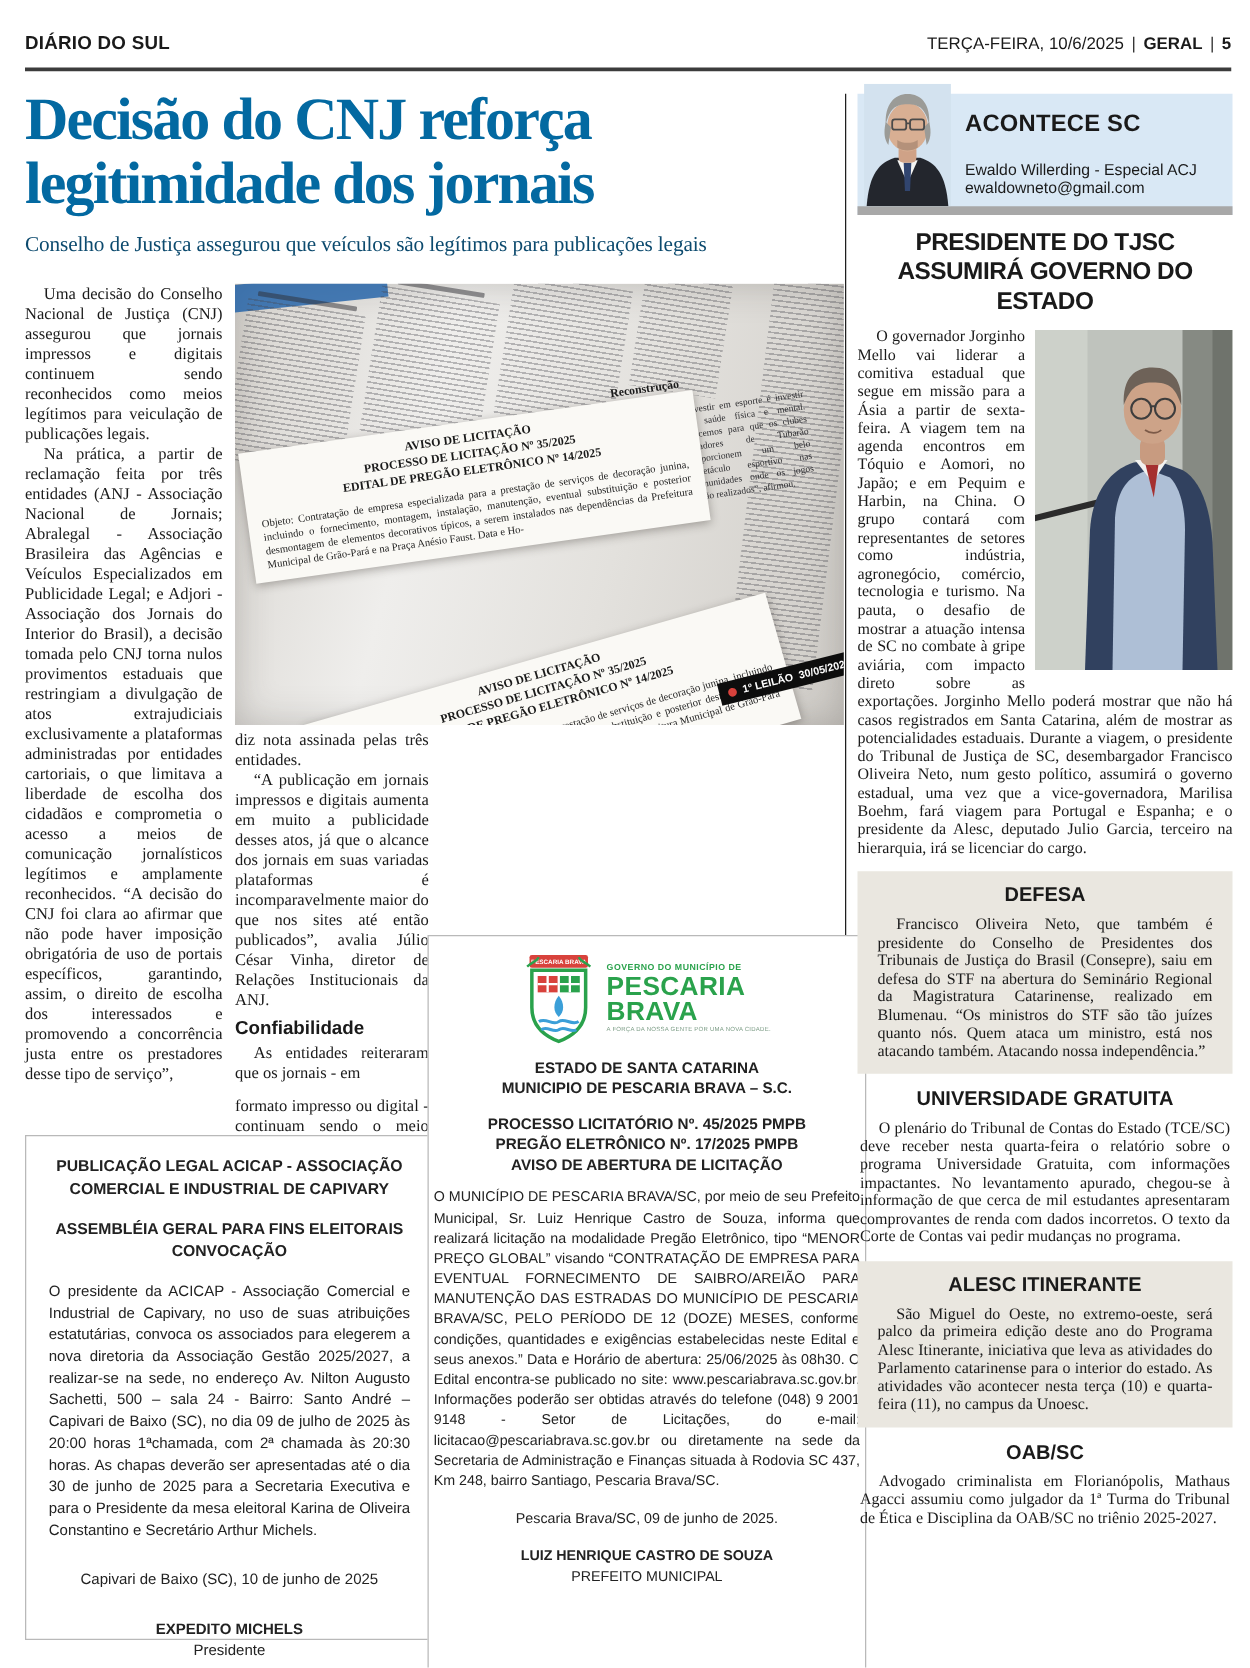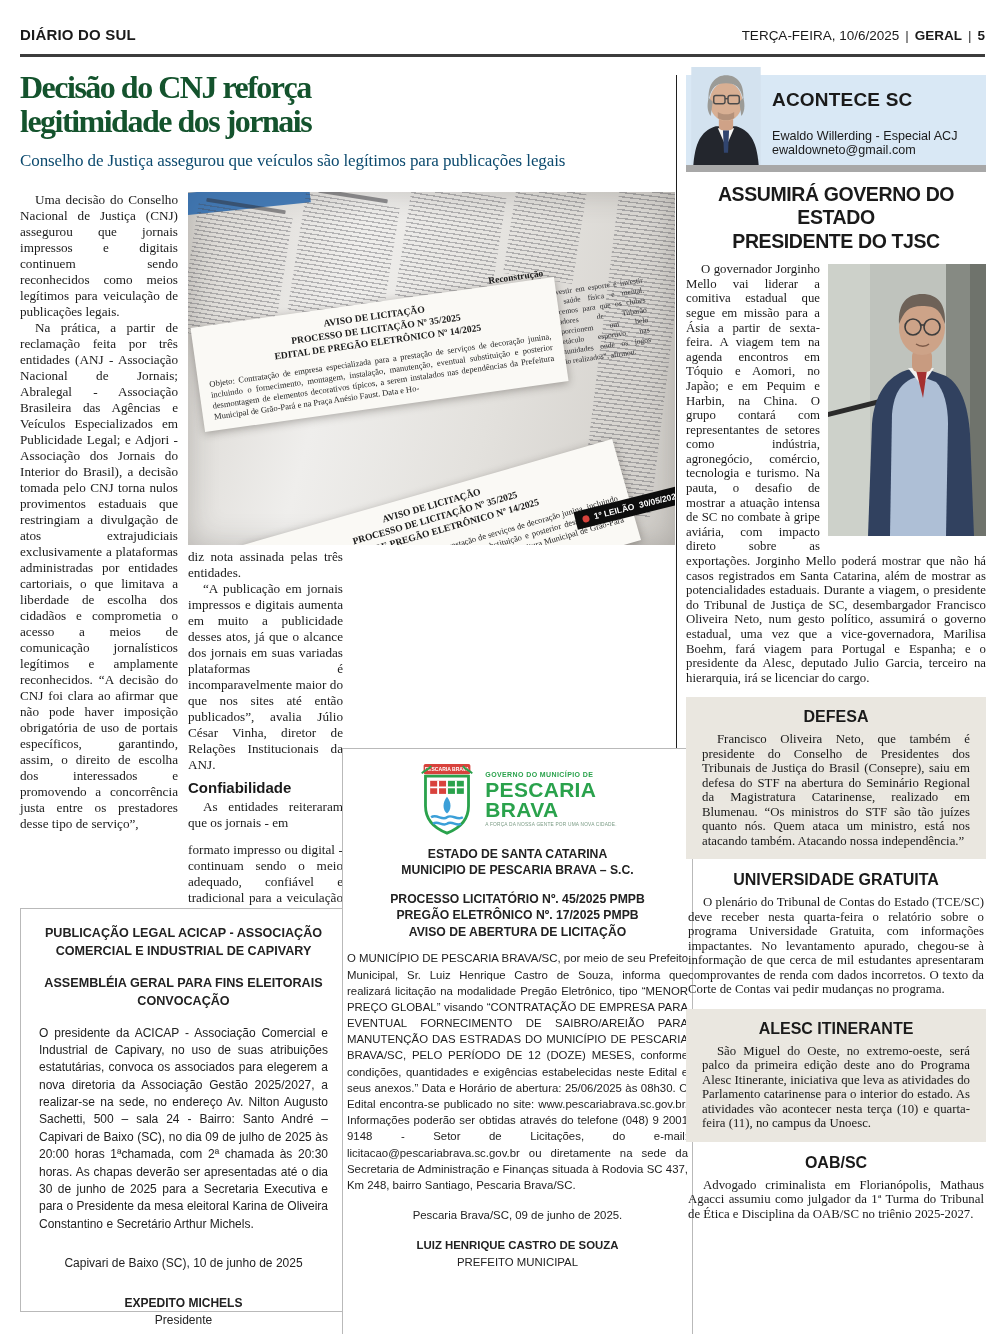--- a/index.html
+++ b/index.html
@@ -12,21 +12,21 @@
   .masthead{position:absolute;left:20px;right:15px;top:26px;display:flex;justify-content:space-between;align-items:baseline;font-family:"Liberation Sans",sans-serif;}
   .masthead-title{font-size:15px;font-weight:bold;letter-spacing:.2px;}
   .masthead-right{font-size:13.5px;}
   .masthead-right .sep{margin:0 6px;color:#333;}
   .masthead-right .b{font-weight:bold;}
   .header-rule{position:absolute;left:20px;right:15px;top:54px;height:2.5px;background:#3c3c3c;}
   .v-divider{position:absolute;left:676px;top:75px;width:1px;height:1242px;background:#1f1f1f;}
 
   
   .main-left{position:absolute;left:20px;top:70px;width:655px;}
-  .headline{font-family:"Liberation Serif",serif;font-weight:bold;font-size:32px;line-height:1.07;letter-spacing:-1.5px;color:#14532d;}
+  .headline{font-family:"Liberation Serif",serif;font-weight:bold;font-size:48px;line-height:1.07;letter-spacing:-1.5px;color:#0369a1;}
   .subheadline{margin-top:13px;font-size:17px;letter-spacing:-.1px;color:#0c4a6e;}
   .article-body{margin-top:21px;display:flex;gap:10px;}
   .ncol{width:158px;font-size:13.2px;line-height:16px;text-align:justify;}
   .ncol p{margin:0;text-indent:15px;}
   .ncol p.cont{text-indent:0;}
   .right-flow{width:487px;}
   .threecols{margin-top:4px;display:flex;gap:11px;flex-direction:column;}
   .threecols .ncol{width:155px;}
   .crosshead{font-family:"Liberation Sans",sans-serif;font-weight:bold;font-size:15px;margin:7px 0 3px;text-align:left;}
 
@@ -235,22 +235,22 @@
       <path d="M26,44 C30,47 38,47 42,44 L42,50 C38,53 30,53 26,50 Z" fill="#b4917a"></path>
     </svg>
     <div class="acontece-text">
       <div class="acontece-title">ACONTECE SC</div>
       <div class="acontece-byline">Ewaldo Willerding - Especial ACJ</div>
       <div class="acontece-email">ewaldowneto@gmail.com</div>
     </div>
   </div>
 
   <div class="tjsc-headline">
+    <div>PRESIDENTE DO TJSC</div>
     <div>ASSUMIRÁ GOVERNO DO ESTADO</div>
-    <div>PRESIDENTE DO TJSC</div>
   </div>
 
   <div class="tjsc-article">
     <svg class="speaker-photo" viewBox="0 0 158 272" width="158" height="272">
       <rect width="158" height="272" fill="#bfc3bd"></rect>
       <rect x="0" width="42" height="272" fill="#cdd1ca"></rect>
       <rect x="118" width="40" height="272" fill="#868a83"></rect>
       <rect x="142" width="16" height="272" fill="#6f736c"></rect>
       <rect x="-10" y="148" width="80" height="5" fill="#2b2b2b" transform="rotate(-14 0 150)"></rect>
       <circle cx="63" cy="131" r="4.5" fill="#1c1c1c"></circle>

